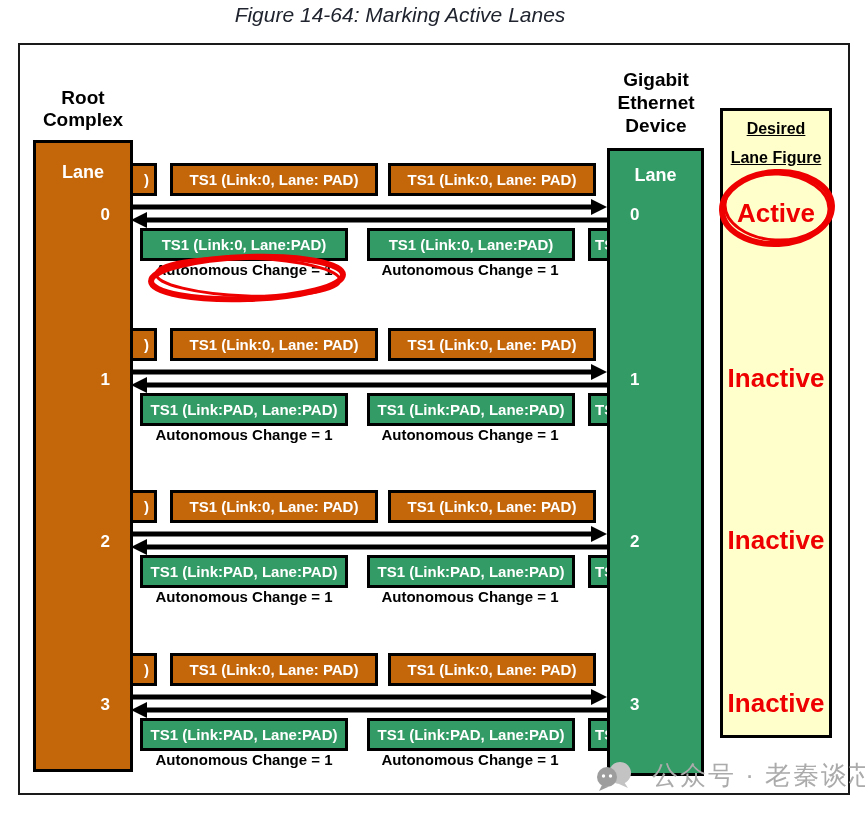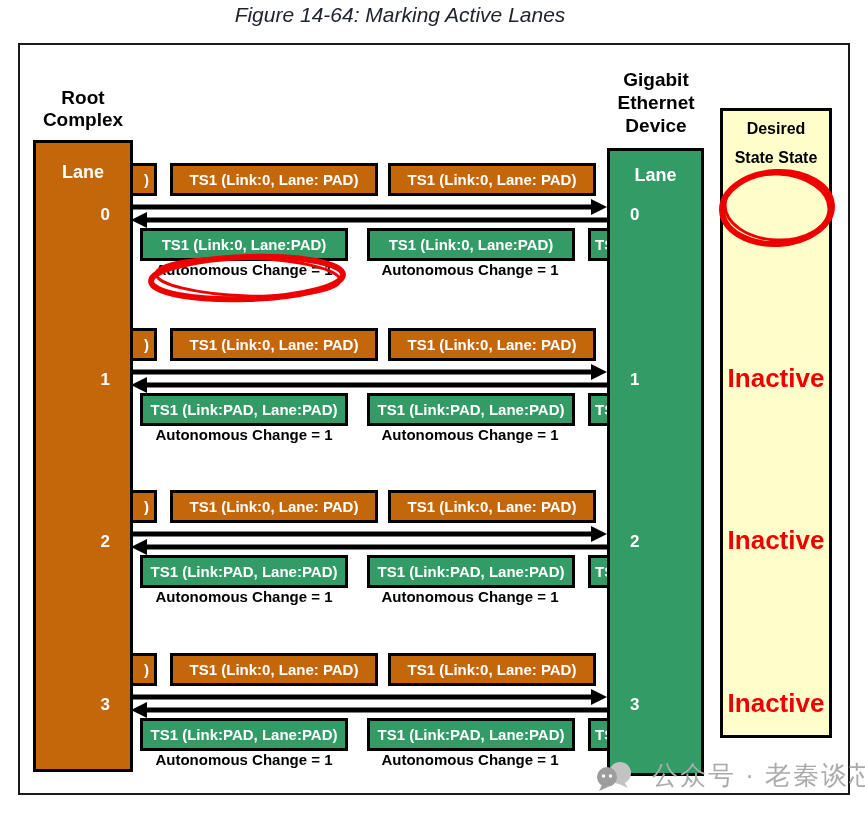--- a/index.html
+++ b/index.html
@@ -24,21 +24,21 @@
 
   .col-header{position:absolute;left:0;width:100%;text-align:center;color:#fff;
               font-weight:bold;font-size:18px;}
   #rc-col .col-header{top:19px;}
   #dev-col .col-header{top:14px;}
   .rc-num{position:absolute;right:20px;color:#fff;font-weight:bold;font-size:17px;
           height:20px;line-height:20px;}
   .dev-num{position:absolute;left:20px;color:#fff;font-weight:bold;font-size:17px;
            height:20px;line-height:20px;}
   .panel-header{position:absolute;left:0;width:100%;text-align:center;color:#000;
-                font-weight:bold;font-size:16px;height:18px;line-height:18px;}
+                font-weight:bold;font-size:16px;height:18px;line-height:18px;text-decoration:underline;}
   .ph-1{top:9px;} .ph-2{top:38px;}
   .state-label{position:absolute;left:0;width:100%;text-align:center;
                color:var(--red,#ee0000);font-weight:bold;font-size:26px;
                height:28px;line-height:28px;}
 
   #lanes-layer{position:absolute;left:0;top:0;z-index:1;}
   .lane-row{position:absolute;left:0;width:865px;height:125px;}
   .ts1{position:absolute;top:0;height:27px;border:3px solid #000;color:#fff;
        font-weight:bold;font-size:15px;line-height:27px;text-align:center;
        white-space:nowrap;overflow:hidden;}
@@ -210,21 +210,22 @@
   <div id="dev-col" class="column">
     <div class="col-header">Lane</div>
   <div class="dev-num" style="top: 54px;">0</div>
       <div class="dev-num" style="top: 219px;">1</div>
       <div class="dev-num" style="top: 381px;">2</div>
       <div class="dev-num" style="top: 544px;">3</div>
     </div>
 
   <div id="state-panel" class="column">
     <div class="panel-header ph-1">Desired</div>
-    <div class="panel-header ph-2">State State</div>
+    <div class="panel-header ph-2">Lane Figure</div>
+  <div class="state-label" style="top: 88px;">Active</div>
       <div class="state-label" style="top: 253px;">Inactive</div>
       <div class="state-label" style="top: 415px;">Inactive</div>
       <div class="state-label" style="top: 578px;">Inactive</div>
     </div>
 
   <svg id="auto-circle" class="annot" width="205" height="50">
     <ellipse cx="102" cy="25" rx="96" ry="21" fill="none" stroke="var(--red)" stroke-width="6" transform="rotate(-2 102 25)"></ellipse>
     <ellipse cx="103" cy="24" rx="92" ry="19" fill="none" stroke="var(--red)" stroke-width="3" transform="rotate(2 103 24)"></ellipse>
   </svg>
 

